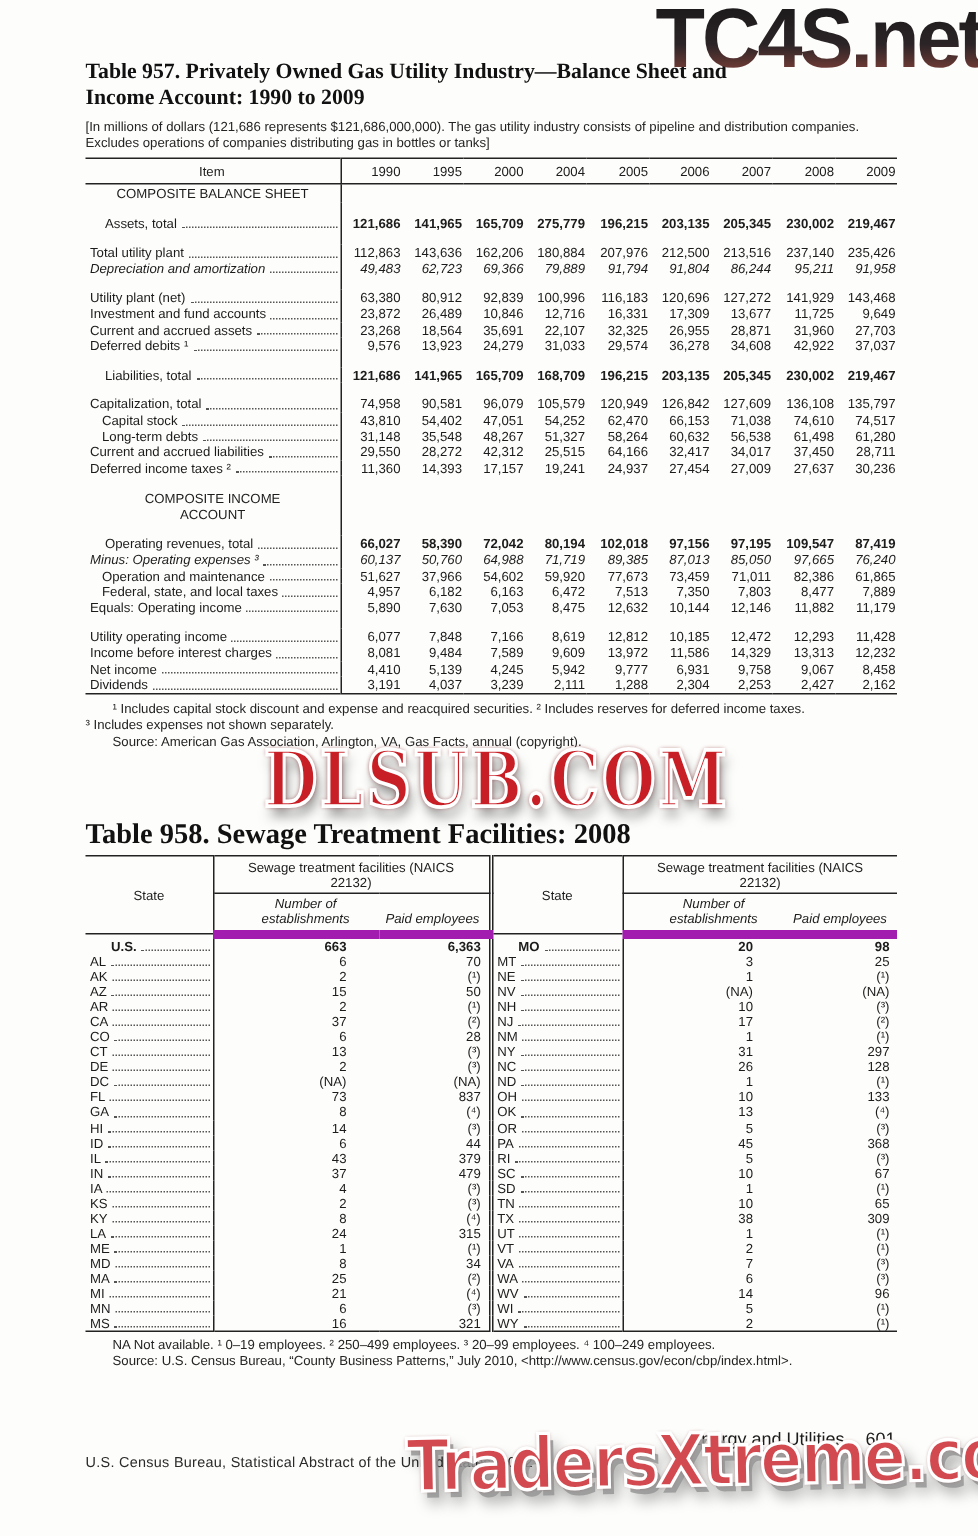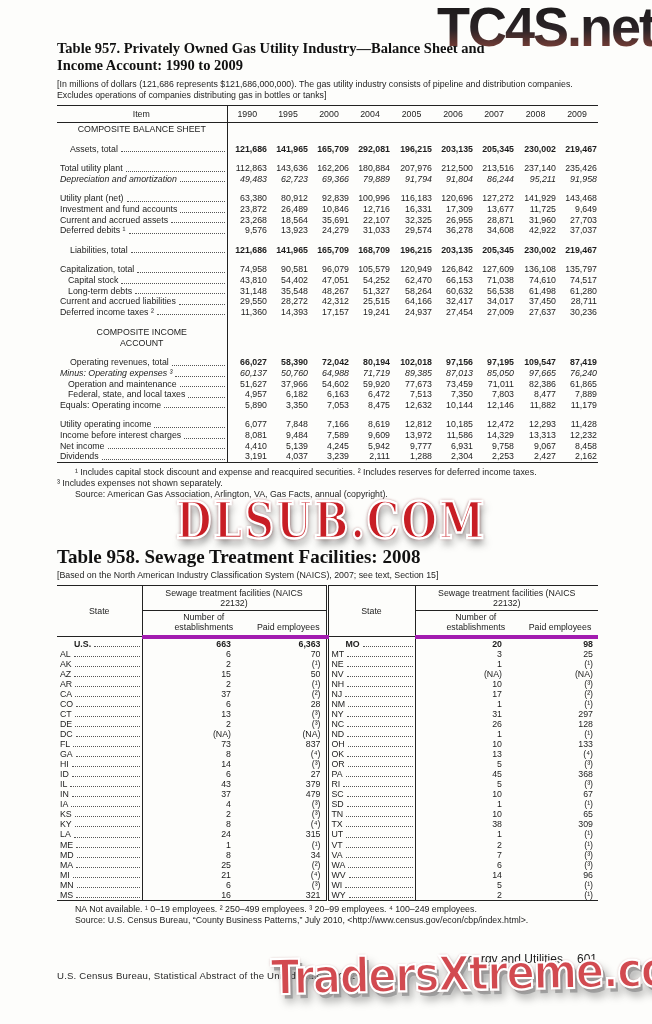--- a/index.html
+++ b/index.html
@@ -16,40 +16,40 @@
     font-weight:bold; font-size:14.5px; line-height:16.5px; color:#111;
   }
   .headnote { margin-top:6px; font-size:8.8px; line-height:10.6px; color:#242424; width:524px; }
 
   table { border-collapse:collapse; table-layout:fixed; width:541px; }
 
   
   .gas { margin-top:5px; border-top:1.2px solid #222; border-bottom:1.5px solid #222; font-size:8.8px; }
   .gas th { font-weight:normal; font-size:8.8px; padding:3px 1px 3px 0; border-bottom:1px solid #222; }
   .gas th.item-h { text-align:center; border-right:1px solid #222; }
-  .gas th.yr { text-align:center; }
+  .gas th.yr { text-align:right; }
   .gas td { padding:0; vertical-align:bottom; line-height:10.6px; }
   .gas td.lbl { border-right:1px solid #222; }
   .lw { display:flex; align-items:flex-end; }
   .lt { white-space:nowrap; padding-left:3px; }
   .leader { flex:1 1 auto; border-bottom:1.3px dotted #555; margin:0 2px 2px 3px; height:1px; min-width:4px; }
   .gas tr.rb .lt { font-weight:normal; padding-left:13px; }
   .gas tr.rb td.num { font-weight:bold; }
   .gas tr.ri .lt, .gas tr.ri td.num { font-style:italic; }
   .gas tr.i1 .lt { padding-left:11px; }
   .gas td.num { text-align:right; padding-right:1px; }
   .gas tr.sp td { height:9px; }
   .gas td.sec { text-align:center; line-height:10.5px; padding-top:1px; }
 
   
   .sew { margin-top:4px; border-top:1.2px solid #222; border-bottom:1.5px solid #222; font-size:8.8px; }
   .sew th { font-weight:normal; font-size:8.8px; }
   .sew th.state-h { text-align:center; vertical-align:middle; border-right:1px solid #222; border-bottom:1px solid #222; }
   .sew th.grp { text-align:center; border-bottom:1px solid #222; padding:2px 8px 1px; line-height:10.5px; }
-  .sew th.sub { border-bottom:4px solid #a21caf; line-height:10.5px; padding:1px 2px 2px; vertical-align:bottom; }
+  .sew th.sub { border-bottom:6px solid #a21caf; line-height:10.5px; padding:1px 2px 2px; vertical-align:bottom;font-style:italic; }
   .sew th.sub.c { text-align:center; padding-left:14px; }
   .sew th.sub.r { text-align:center; padding-right:4px; }
   .sew .mid { border-left:3px double #222; }
   .sew td { padding:0; vertical-align:bottom; line-height:10.05px; }
   .sew td.st { border-right:1px solid #222; }
   .sew td.est { text-align:right; padding-right:22px; }
   .sew td.emp { text-align:right; padding-right:5px; }
   .sew tr.us td { font-weight:bold; }
   .sew tr.us .lt { padding-left:17px; }
 
@@ -143,21 +143,21 @@
           <tr class="rb ">
             <td class="lbl">
               <div class="lw">
                 <span class="lt">Assets, total</span>
                 <span class="leader"></span>
               </div>
             </td>
             <td class="num">121,686</td>
             <td class="num">141,965</td>
             <td class="num">165,709</td>
-            <td class="num">292,081</td>
+            <td class="num">275,779</td>
             <td class="num">196,215</td>
             <td class="num">203,135</td>
             <td class="num">205,345</td>
             <td class="num">230,002</td>
             <td class="num">219,467</td>
           </tr>
           <tr class="sp">
             <td class="lbl"></td>
             <td colspan="9"></td>
           </tr>
@@ -461,21 +461,21 @@
             <td class="num">7,889</td>
           </tr>
           <tr class="">
             <td class="lbl">
               <div class="lw">
                 <span class="lt">Equals: Operating income</span>
                 <span class="leader"></span>
               </div>
             </td>
             <td class="num">5,890</td>
-            <td class="num">3,350</td>
+            <td class="num">7,630</td>
             <td class="num">7,053</td>
             <td class="num">8,475</td>
             <td class="num">12,632</td>
             <td class="num">10,144</td>
             <td class="num">12,146</td>
             <td class="num">11,882</td>
             <td class="num">11,179</td>
           </tr>
           <tr class="sp">
             <td class="lbl"></td>
@@ -552,21 +552,20 @@
         </tbody>
     </table>
 
     <div class="fns">
       <div class="ind">¹ Includes capital stock discount and expense and reacquired securities. ² Includes reserves for deferred income taxes.</div>
       <div>³ Includes expenses not shown separately.</div>
       <div class="ind">Source: American Gas Association, Arlington, VA, Gas Facts, annual (copyright).</div>
     </div>
 
     <div class="doc-title gap-958" style="font-size:19px;">Table 958. Sewage Treatment Facilities: 2008</div>
-    <div class="headnote" style="margin-top:4px;">[Based on the North American Industry Classification System (NAICS), 2007; see text, Section 15]</div>
 
     <table class="sew">
       <colgroup>
         <col style="width:85px">
           <col style="width:111px">
           <col style="width:74px">
         <col style="width:88px">
           <col style="width:109px">
           <col style="width:74px">
       </colgroup>
@@ -820,21 +819,21 @@
             <td class="emp">(³)</td>
           </tr>
           <tr>
             <td class="st">
               <div class="lw">
                 <span class="lt">ID</span>
                 <span class="leader"></span>
               </div>
             </td>
             <td class="est">6</td>
-            <td class="emp">27</td>
+            <td class="emp">44</td>
             <td class="st mid">
               <div class="lw">
                 <span class="lt">PA</span>
                 <span class="leader"></span>
               </div>
             </td>
             <td class="est">45</td>
             <td class="emp">368</td>
           </tr>
           <tr>

